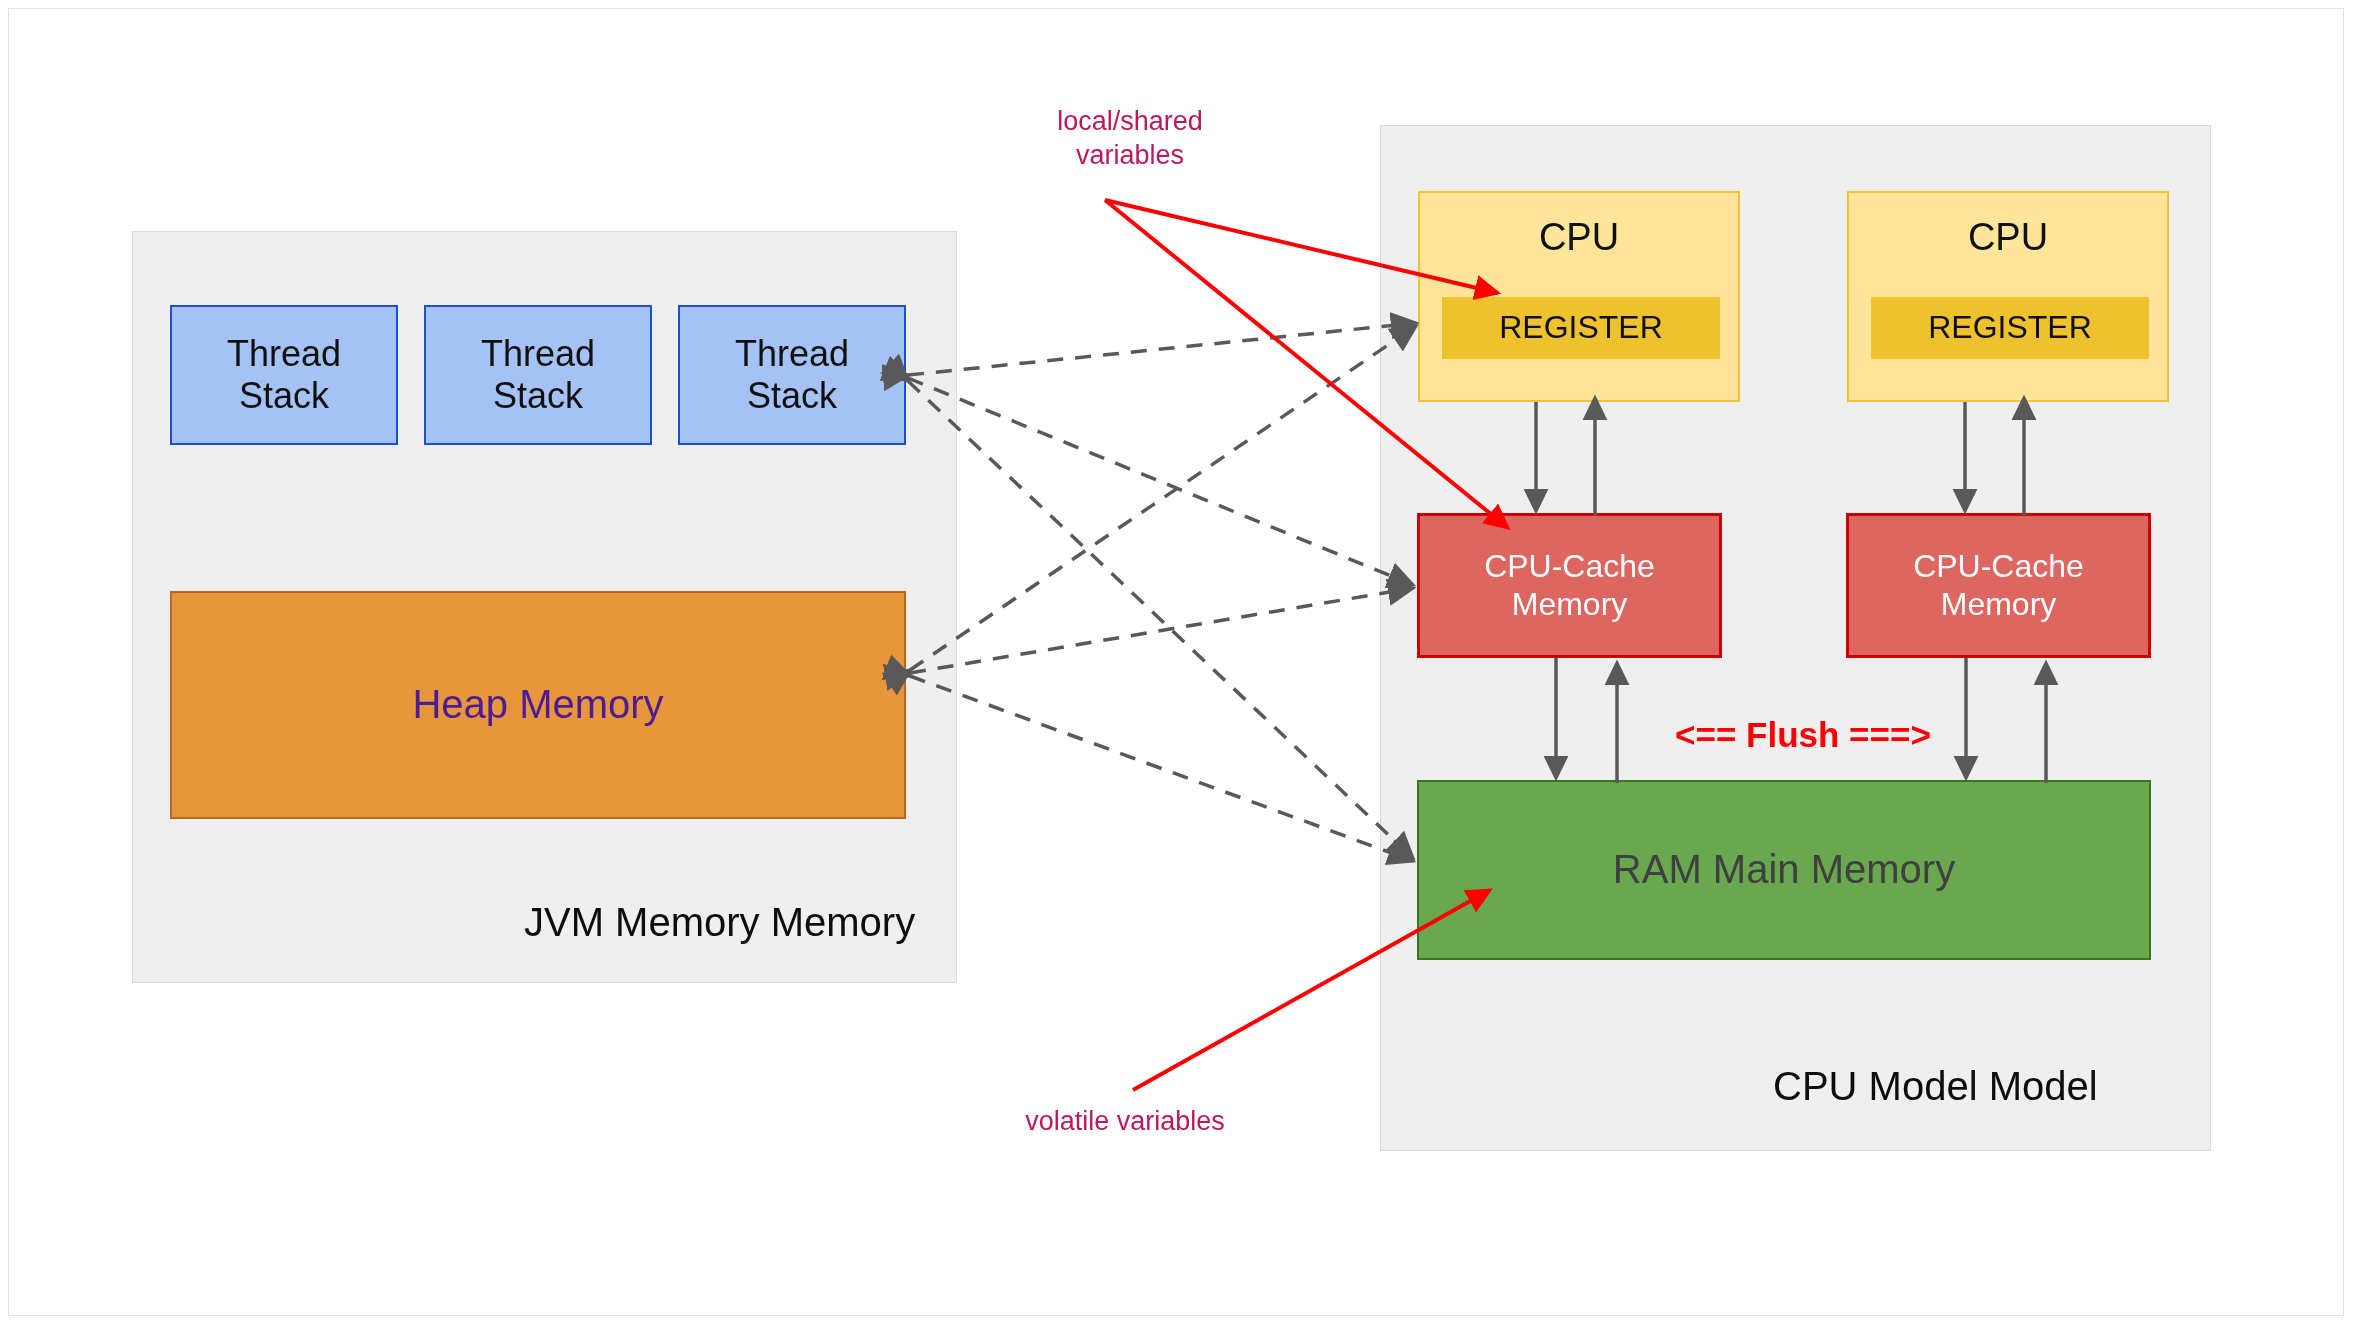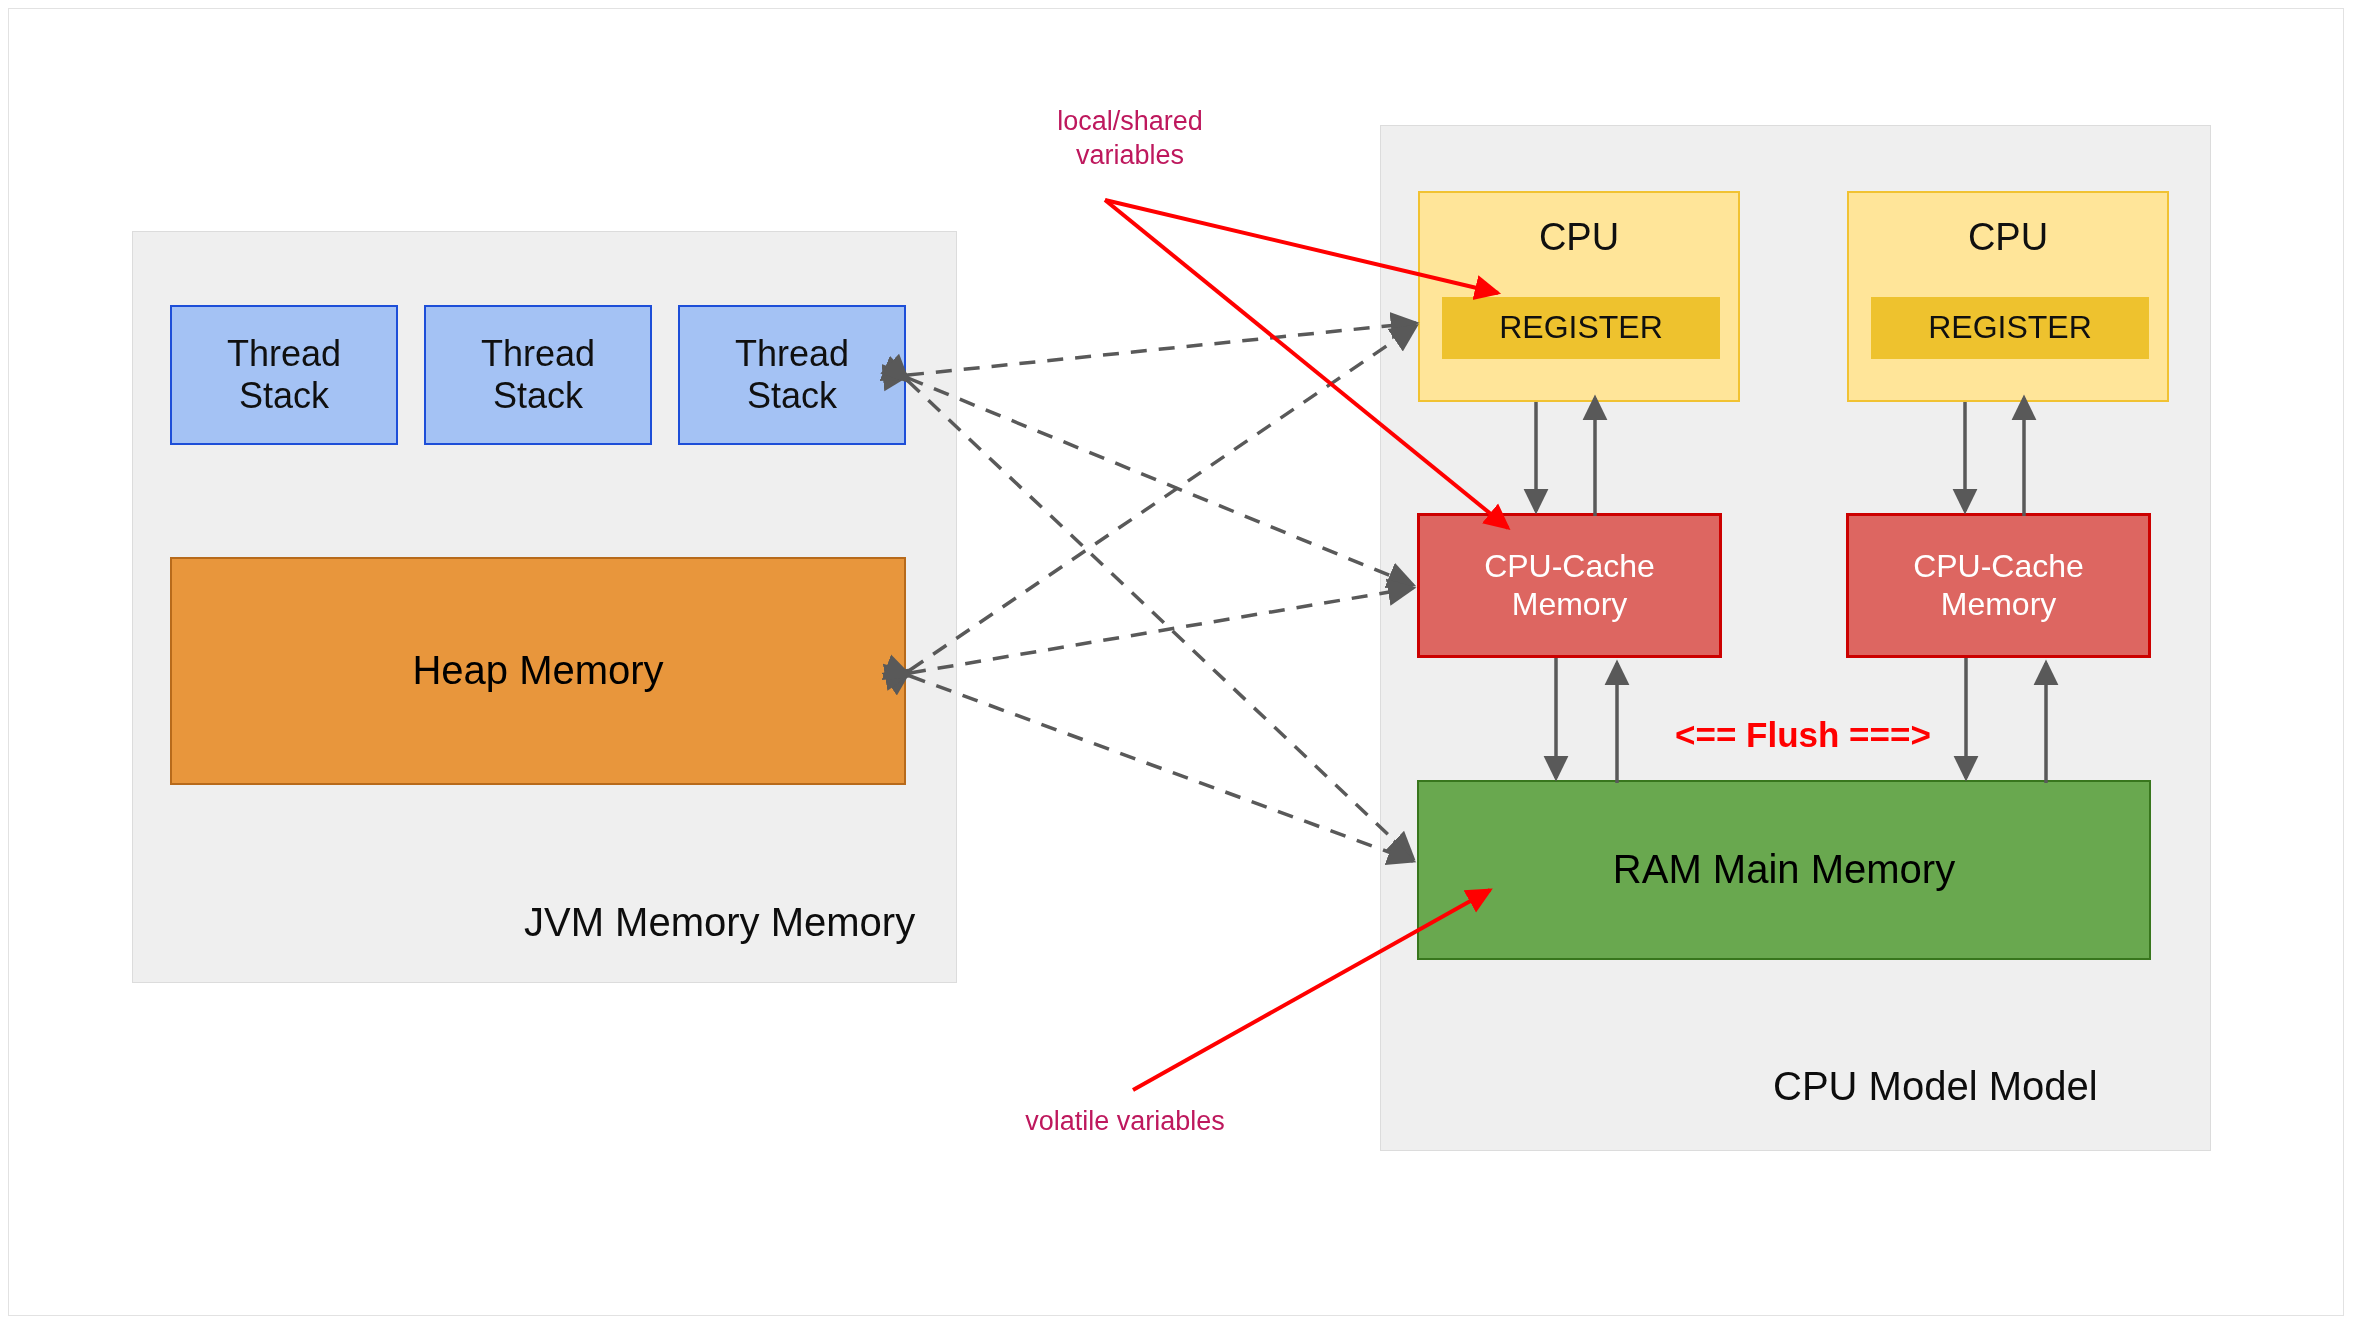--- a/index.html
+++ b/index.html
@@ -54,22 +54,23 @@
 
   .thread-stack {
     background: #a4c2f4;
     border: 2px solid #1d4ed8;
     color: #101010;
     font-size: 36px;
   }
   .heap {
     background: #e8963c;
     border: 2px solid #b76a1b;
-    color: #000000;
+    color: #4c1d95;
     font-size: 40px;
+    margin-top: 34px;
   }
   .cpu-box {
     background: #ffe599;
     border: 2px solid #f1c232;
     color: #101010;
     font-size: 38px;
     display: block;
     padding-left: 32px;
   }
   .cpu-title {
@@ -93,21 +94,21 @@
   }
   .cache {
     background: #dd6661;
     border: 3px solid #cc0000;
     color: #ffffff;
     font-size: 32px;
   }
   .ram {
     background: #69a84f;
     border: 2px solid #38761d;
-    color: #000000;
+    color: #404040;
     font-size: 40px;
   }
 
   .annot {
     position: absolute;
     color: #be185d;
     font-size: 27px;
     text-align: center;
     white-space: pre-line;
     line-height: 1.25;

